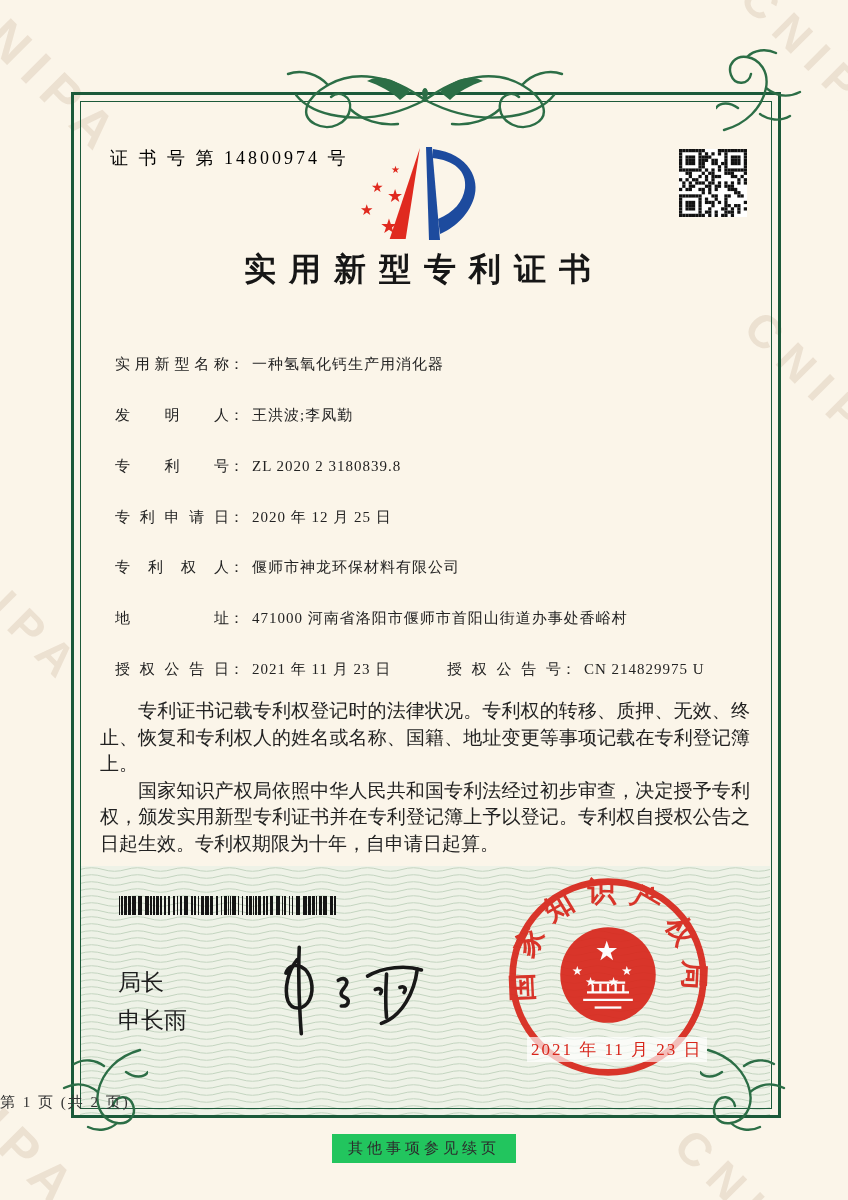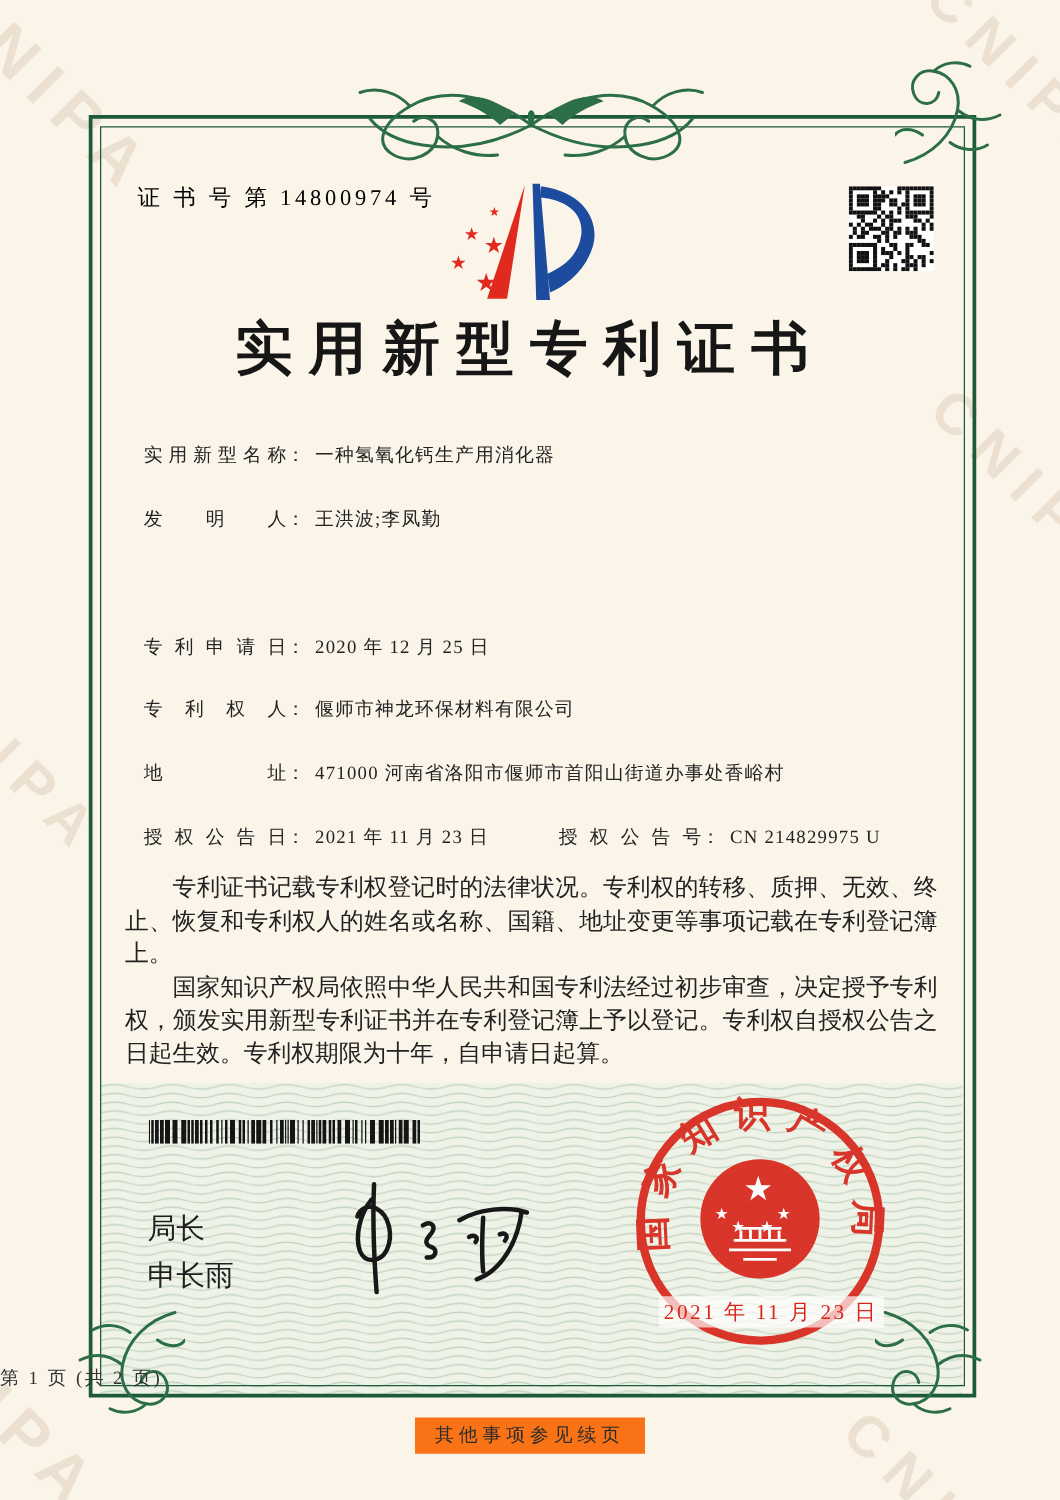--- a/index.html
+++ b/index.html
@@ -15,39 +15,39 @@
   .frame-outer{position:absolute;left:71px;top:92px;width:704px;height:1020px;
                border:3px solid #1c5a3a;z-index:1;}
   .frame-inner{position:absolute;left:80px;top:101px;width:690px;height:1006px;
                border:1px solid #1c5a3a;z-index:1;}
   .orn{position:absolute;z-index:2;}
   
   .cert-no{position:absolute;left:110px;top:146px;font-size:18px;letter-spacing:3px;color:#000000;z-index:3;}
   .logo{position:absolute;left:356px;top:144px;width:126px;height:104px;z-index:3;}
   .qr{position:absolute;left:679px;top:149px;width:68px;height:68px;z-index:3;}
   .title{position:absolute;left:0;right:0;top:248px;margin:0;text-align:center;
-         font-size:46px;font-weight:bold;letter-spacing:13px;color:#161616;z-index:3;}
+         font-size:32px;font-weight:bold;letter-spacing:13px;color:#161616;z-index:3;}
   .field{position:absolute;left:115px;font-size:15px;color:#232323;z-index:3;white-space:nowrap;}
   .flabel{display:inline-block;width:114px;text-align:justify;text-align-last:justify;vertical-align:bottom;}
   .fcolon{display:inline-block;}
   .fvalue{margin-left:8px;letter-spacing:1px;}
   .gpair2{position:absolute;left:332px;top:0;}
   .body-text{position:absolute;left:100px;top:698px;width:650px;font-size:19px;line-height:26.5px;
              text-align:justify;z-index:3;}
   .body-text p{margin:0;text-indent:2em;}
   .barcode{position:absolute;left:119px;top:896px;width:220px;height:19px;z-index:3;}
   .officer{position:absolute;left:118px;top:963px;font-size:23px;line-height:38px;
            font-family:"Liberation Sans","DejaVu Sans",sans-serif;color:#1e1e1e;z-index:3;}
   .signature{position:absolute;left:252px;top:940px;width:190px;height:98px;z-index:4;}
   .seal{position:absolute;left:503px;top:872px;width:210px;height:210px;z-index:3;opacity:.92;}
   .seal-date{position:absolute;left:527px;top:1037px;font-size:17px;letter-spacing:2px;
              color:#d8261b;background:rgba(255,255,255,.68);padding:1px 4px;z-index:4;white-space:nowrap;}
   .page-num{position:absolute;left:0;right:0;top:1093px;font-size:15px;
             letter-spacing:2px;color:#333;z-index:3;}
-  .footer-note{position:absolute;left:50%;transform:translateX(-50%);top:1134px;background:#f97316;
+  .footer-note{position:absolute;left:50%;transform:translateX(-50%);top:1134px;background:#22c55e;
                padding:5px 16px;font-size:15px;letter-spacing:4px;color:#2c2c2c;z-index:3;white-space:nowrap;}
 </style>
 </head>
 <body>
 
 <div class="page">
 
   <div class="wm" style="left:-18px;top:-28px;font-size:52px">CNIPA</div>
   <div class="wm" style="left:768px;top:-30px">CNIPA</div>
   <div class="wm" style="left:772px;top:300px">CNIPA</div>
@@ -337,20 +337,23 @@
     </svg>
 
   <h1 class="title">实用新型专利证书</h1>
 
   <div class="field" style="top:355px">
     <span class="flabel">实用新型名称</span><span class="fcolon">：</span><span class="fvalue">一种氢氧化钙生产用消化器</span>
   </div>
   <div class="field" style="top:406px">
     <span class="flabel">发明人</span><span class="fcolon">：</span><span class="fvalue">王洪波;李凤勤</span>
   </div>
+  <div class="field" style="top:457px">
+    <span class="flabel">专利号</span><span class="fcolon">：</span><span class="fvalue">ZL 2020 2 3180839.8</span>
+  </div>
   <div class="field" style="top:508px">
     <span class="flabel">专利申请日</span><span class="fcolon">：</span><span class="fvalue">2020 年 12 月 25 日</span>
   </div>
   <div class="field" style="top:558px">
     <span class="flabel">专利权人</span><span class="fcolon">：</span><span class="fvalue">偃师市神龙环保材料有限公司</span>
   </div>
   <div class="field" style="top:609px">
     <span class="flabel">地址</span><span class="fcolon">：</span><span class="fvalue">471000 河南省洛阳市偃师市首阳山街道办事处香峪村</span>
   </div>
 

